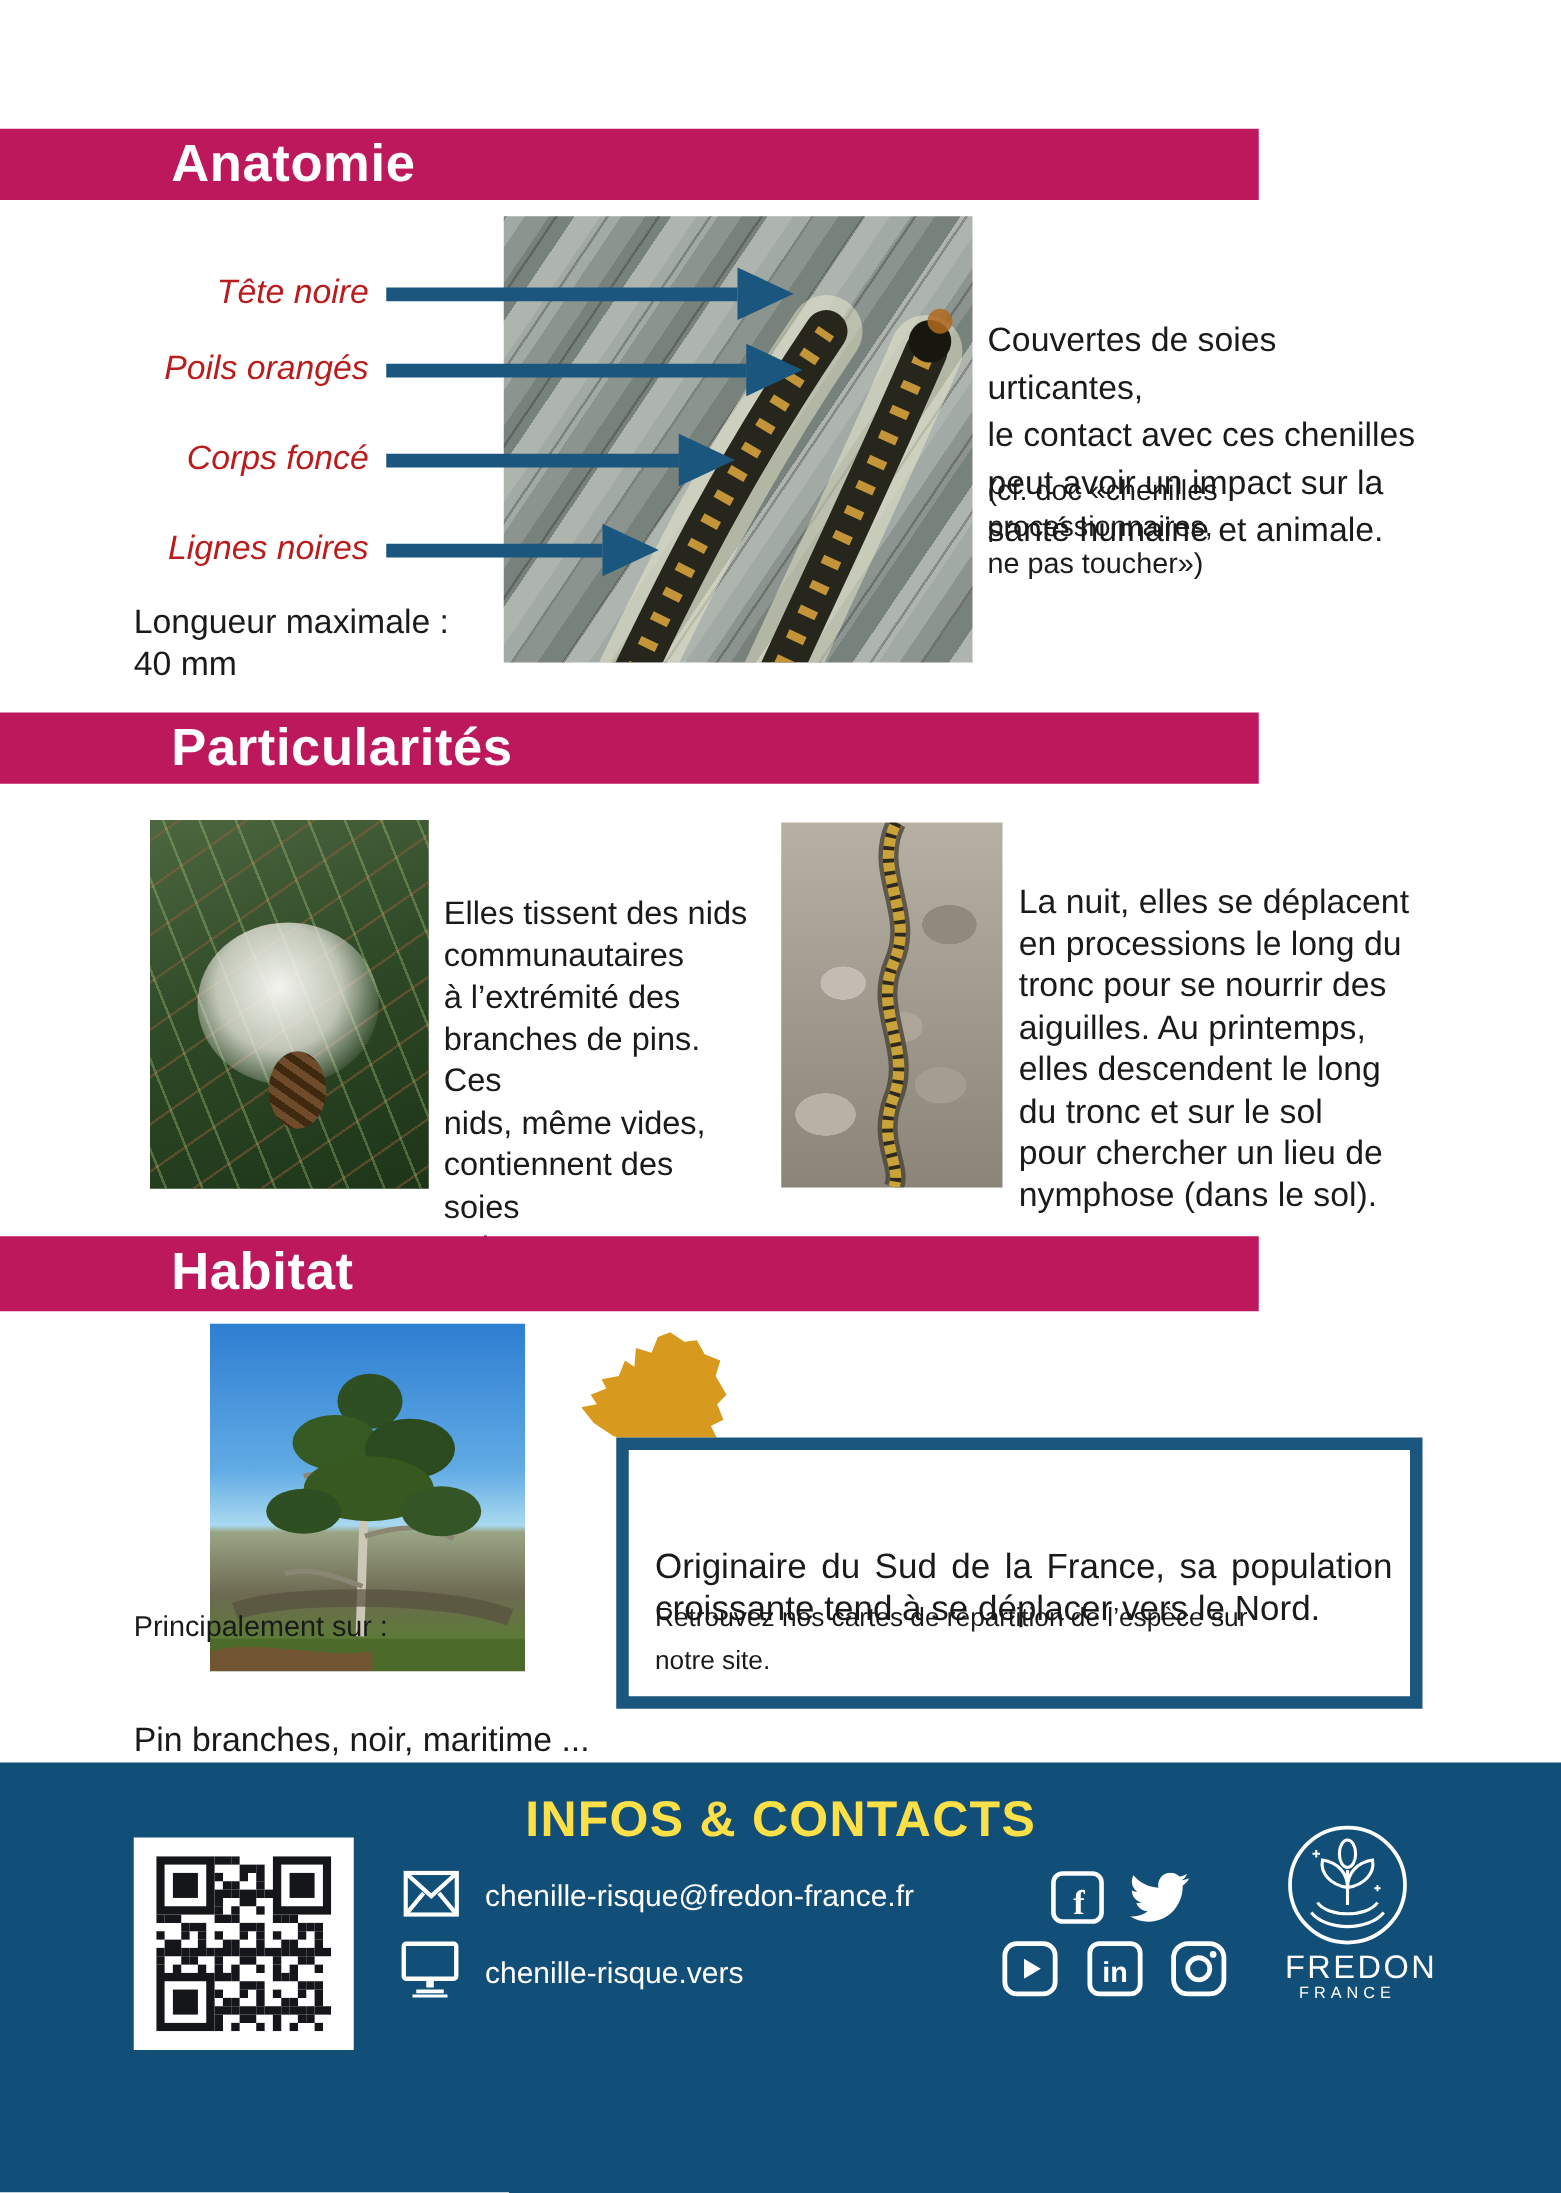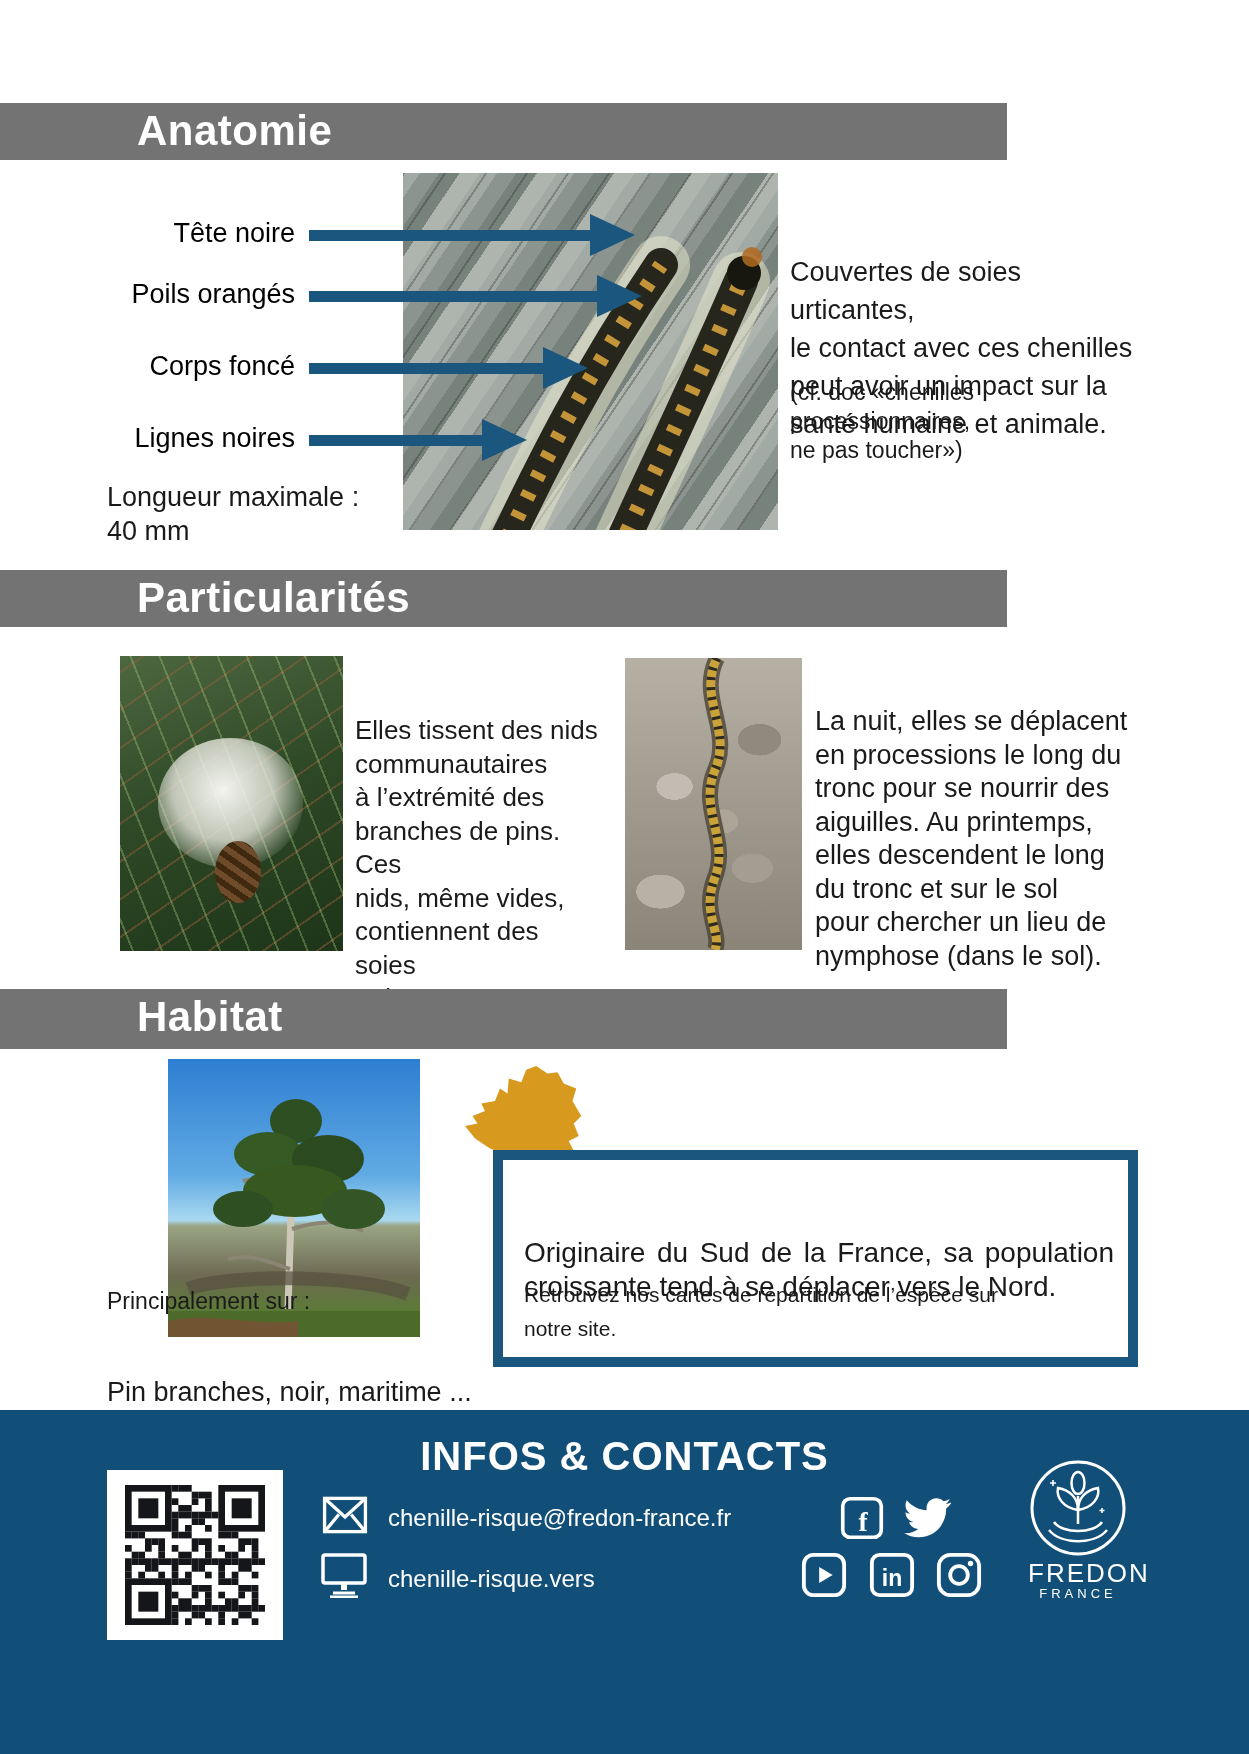--- a/index.html
+++ b/index.html
@@ -1,21 +1,21 @@
 <!DOCTYPE html>
 <html><head>
 <meta charset="utf-8">
 <style>
   html,body{margin:0;padding:0;}
   body{width:1249px;height:1754px;position:relative;background:#fff;
        font-family:"Liberation Sans", sans-serif;color:#1a1a1a;overflow:hidden;}
   .abs{position:absolute;}
-  .banner{left:0;width:1007px;height:57px;background:#737373;}
+  .banner{left:0;width:1007px;height:57px;background:#be185d;}
   .banner span{position:absolute;left:137px;top:4px;color:#fff;font-weight:700;font-size:42px;letter-spacing:.5px;}
-  .bluelabel{color:#000000;font-size:27px;text-align:right;width:235px;left:60px;}
+  .bluelabel{color:#b91c1c;font-size:27px;text-align:right;width:235px;left:60px;font-style:italic;}
   .arrow{height:11px;background:#1a567e;}
   .arrow:after{content:"";position:absolute;right:-45px;top:-16px;width:0;height:0;
     border-left:45px solid #1a567e;border-top:21px solid transparent;border-bottom:21px solid transparent;}
   .body-txt{font-size:27px;line-height:34px;white-space:pre-line;margin-top:28px;}
   .note-txt{font-size:23px;line-height:29px;white-space:pre-line;}
   .photo{overflow:hidden;}
   .boxpara{font-size:28px;line-height:34px;text-align:justify;margin-top:26px;}
   .boxpara2{font-size:21px;line-height:34px;white-space:pre-line;}
   .foot-txt{color:#fff;font-size:24px;}
   svg{display:block;}
@@ -138,21 +138,21 @@
 <div class="abs" style="left:493px;top:1150px;width:645px;height:217px;box-sizing:border-box;border:10px solid #1a567e;background:#fff"></div>
 <div class="abs boxpara" style="left:524px;top:1210px;width:590px">Originaire du Sud de la France, sa population croissante tend à se déplacer vers le Nord.</div>
 <div class="abs boxpara2" style="left:524px;top:1278px;width:590px">Retrouvez nos cartes de répartition de l’espèce sur
 notre site.</div>
 
 <div class="abs" style="left:107px;top:1288px;font-size:23px">Principalement sur :</div>
 <div class="abs" style="left:107px;top:1377px;font-size:27px">Pin branches, noir, maritime ...</div>
 
 <div class="abs" style="left:0;top:1410px;width:1249px;height:344px;background:#124f78">
 
-  <div style="position:absolute;left:0;top:24px;width:100%;text-align:center;color:#ffffff;font-weight:700;font-size:40px;letter-spacing:1px">INFOS &amp; CONTACTS</div>
+  <div style="position:absolute;left:0;top:24px;width:100%;text-align:center;color:#fde047;font-weight:700;font-size:40px;letter-spacing:1px">INFOS &amp; CONTACTS</div>
 
   <div style="position:absolute;left:107px;top:60px;width:176px;height:170px;background:#fff">
     <svg id="qr-svg" style="position:absolute;left:18px;top:15px" width="140" height="140" viewBox="0 0 140 140">
         <rect x="0.0" y="46.7" width="6.7" height="6.7" fill="#15161a"></rect>
         <rect x="0.0" y="60.0" width="6.7" height="6.7" fill="#15161a"></rect>
         <rect x="0.0" y="73.3" width="6.7" height="6.7" fill="#15161a"></rect>
         <rect x="0.0" y="80.0" width="6.7" height="6.7" fill="#15161a"></rect>
         <rect x="0.0" y="86.7" width="6.7" height="6.7" fill="#15161a"></rect>
         <rect x="6.7" y="46.7" width="6.7" height="6.7" fill="#15161a"></rect>
         <rect x="6.7" y="66.7" width="6.7" height="6.7" fill="#15161a"></rect>

